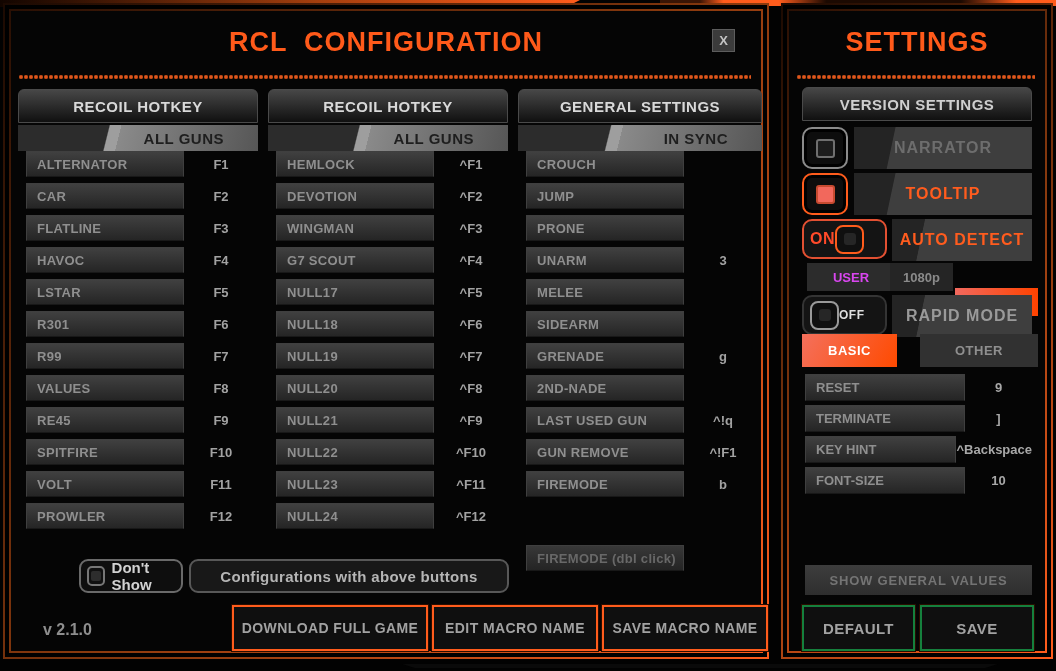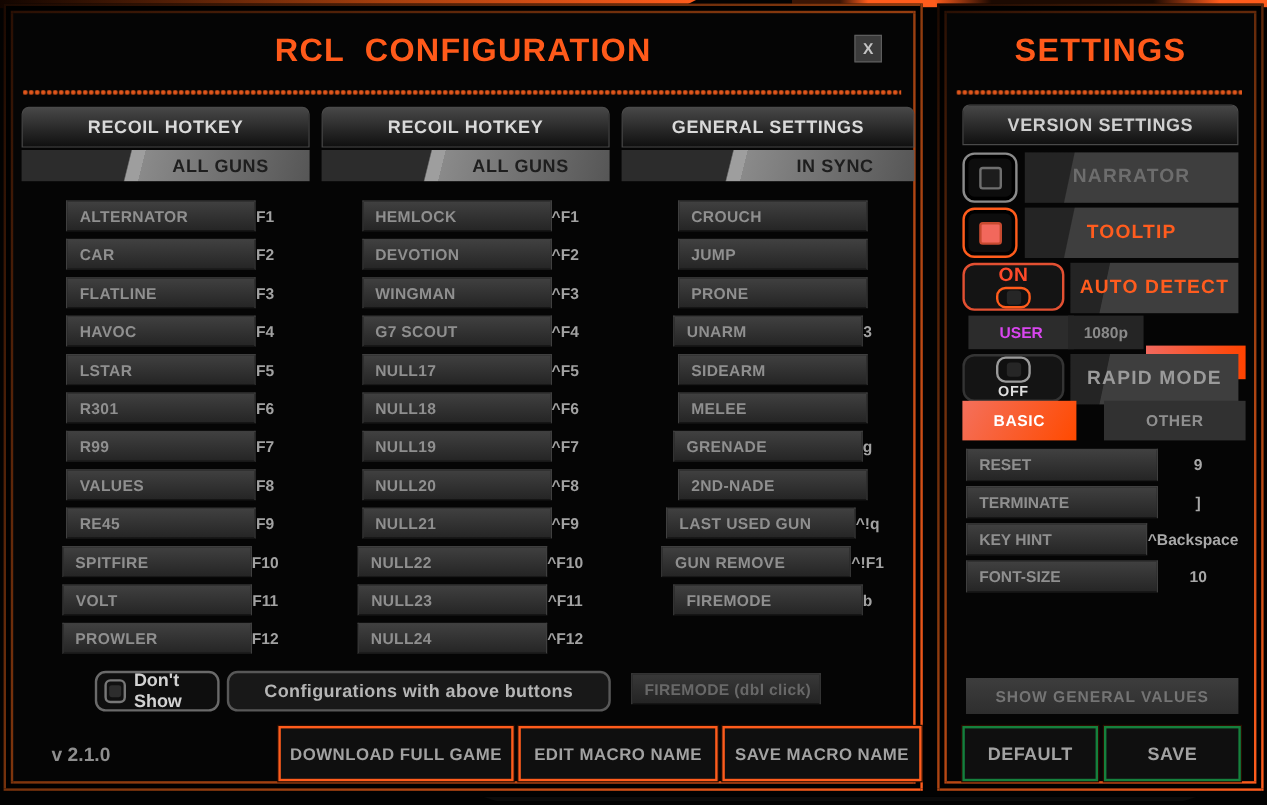--- a/index.html
+++ b/index.html
@@ -36,21 +36,21 @@
     border:1px solid #5d5d5d; color:#c3c3c3; font-size:13px; display:flex; align-items:center; justify-content:center; }
 
   
   .col { position:absolute; top:78px; width:240px; }
   #col3 { width:244px; }
   .col-header { height:34px; line-height:34px; text-align:center; color:#d9d9d9; font-size:15px; letter-spacing:.5px;
     background:linear-gradient(#474747,#101010); border:1px solid #4a4a4a; border-radius:6px 6px 0 0; }
   .col-banner { height:26px; margin-top:2px; display:flex; align-items:center; justify-content:flex-end; padding-right:34px;
     color:#1e1e1e; font-size:15px; letter-spacing:.5px;
     background:linear-gradient(104deg,#2c2c2c 0 37%,#9e9e9e 37.5% 42%,#8a8a8a 42%,#565656 100%); }
-  .rows { margin-top:16px; display:flex; flex-direction:column; gap:6px;align-items:center; }
+  .rows { margin-top:0; display:flex; flex-direction:column; gap:6px; }
   .hk-row { display:flex; align-items:center; height:26px; padding-left:8px; }
   .hk-bar { width:158px; height:26px; line-height:25px; padding-left:10px; color:#8f8f8f; font-size:13px; letter-spacing:.3px;
     background:linear-gradient(#404040,#252525); border:1px solid #3f3f3f; border-bottom-color:#181818;
     white-space:nowrap; overflow:hidden; }
   .hk-val { flex:1; text-align:center; color:#a2a2a2; font-size:13px; }
   .hk-row.dim .hk-bar { color:#686868; background:linear-gradient(#383838,#242424); }
   .dbl-row { margin-top:48px; }
 
   
   .pill { position:absolute; left:68px; top:548px; width:104px; height:34px; border:2px solid #6a6a6a; border-radius:9px;
@@ -79,21 +79,21 @@
     background:#0d0d0d; box-shadow:inset 0 0 0 3px #000; display:flex; align-items:center; justify-content:center; }
   .cb::after { content:""; width:15px; height:15px; border-radius:3px; border:2px solid #6f6f6f; background:#1d1d1d; }
   .cb.checked { border-color:#ff5c1c; }
   .cb.checked::after { background:#f2685c; border-color:#c74a30; }
 
   .lbl { position:absolute; left:65px; width:178px; height:42px; display:flex; align-items:center; justify-content:center;
     font-size:16px; letter-spacing:1px; background:linear-gradient(102deg,#242424 0 22%,#3e3e3e 22.5% 100%); }
   .lbl.dim { color:#6d6d6d; } .lbl.orange { color:#ff5c1e; } .lbl.lite { color:#9a9a9a; }
 
   .toggle { position:absolute; left:13px; width:85px; height:40px; border-radius:10px; background:#141414;
-    display:flex; align-items:center; justify-content:flex-start; padding:0 6px;flex-direction:column; }
+    display:flex; align-items:center; justify-content:flex-start; padding:0 6px; }
   .toggle.on  { border:2px solid #e25032; }
   .toggle.off { border:2px solid #343434; }
   .knob { width:29px; height:29px; border-radius:8px; background:#101010; display:flex; align-items:center; justify-content:center; }
   .toggle.on .knob  { border:2px solid #ff5c1c; }
   .toggle.off .knob { border:2px solid #9a9a9a; }
   .knob::after { content:""; width:12px; height:12px; border-radius:3px; background:#262626; }
   .t-on  { color:#ff4a2a; font-size:16px; letter-spacing:.5px; }
   .t-off { color:#dedede; font-size:12px; letter-spacing:.5px; }
   .ad-lbl { left:103px; width:140px; }
 
@@ -288,26 +288,26 @@
               <div class="hk-bar">PRONE</div>
               <div class="hk-val"></div>
             </div>
 
             <div class="hk-row">
               <div class="hk-bar">UNARM</div>
               <div class="hk-val">3</div>
             </div>
 
             <div class="hk-row">
+              <div class="hk-bar">MELEE</div>
+              <div class="hk-val"></div>
+            </div>
+
+            <div class="hk-row">
               <div class="hk-bar">SIDEARM</div>
-              <div class="hk-val"></div>
-            </div>
-
-            <div class="hk-row">
-              <div class="hk-bar">MELEE</div>
               <div class="hk-val"></div>
             </div>
 
             <div class="hk-row">
               <div class="hk-bar">GRENADE</div>
               <div class="hk-val">g</div>
             </div>
 
             <div class="hk-row">
               <div class="hk-bar">2ND-NADE</div>

